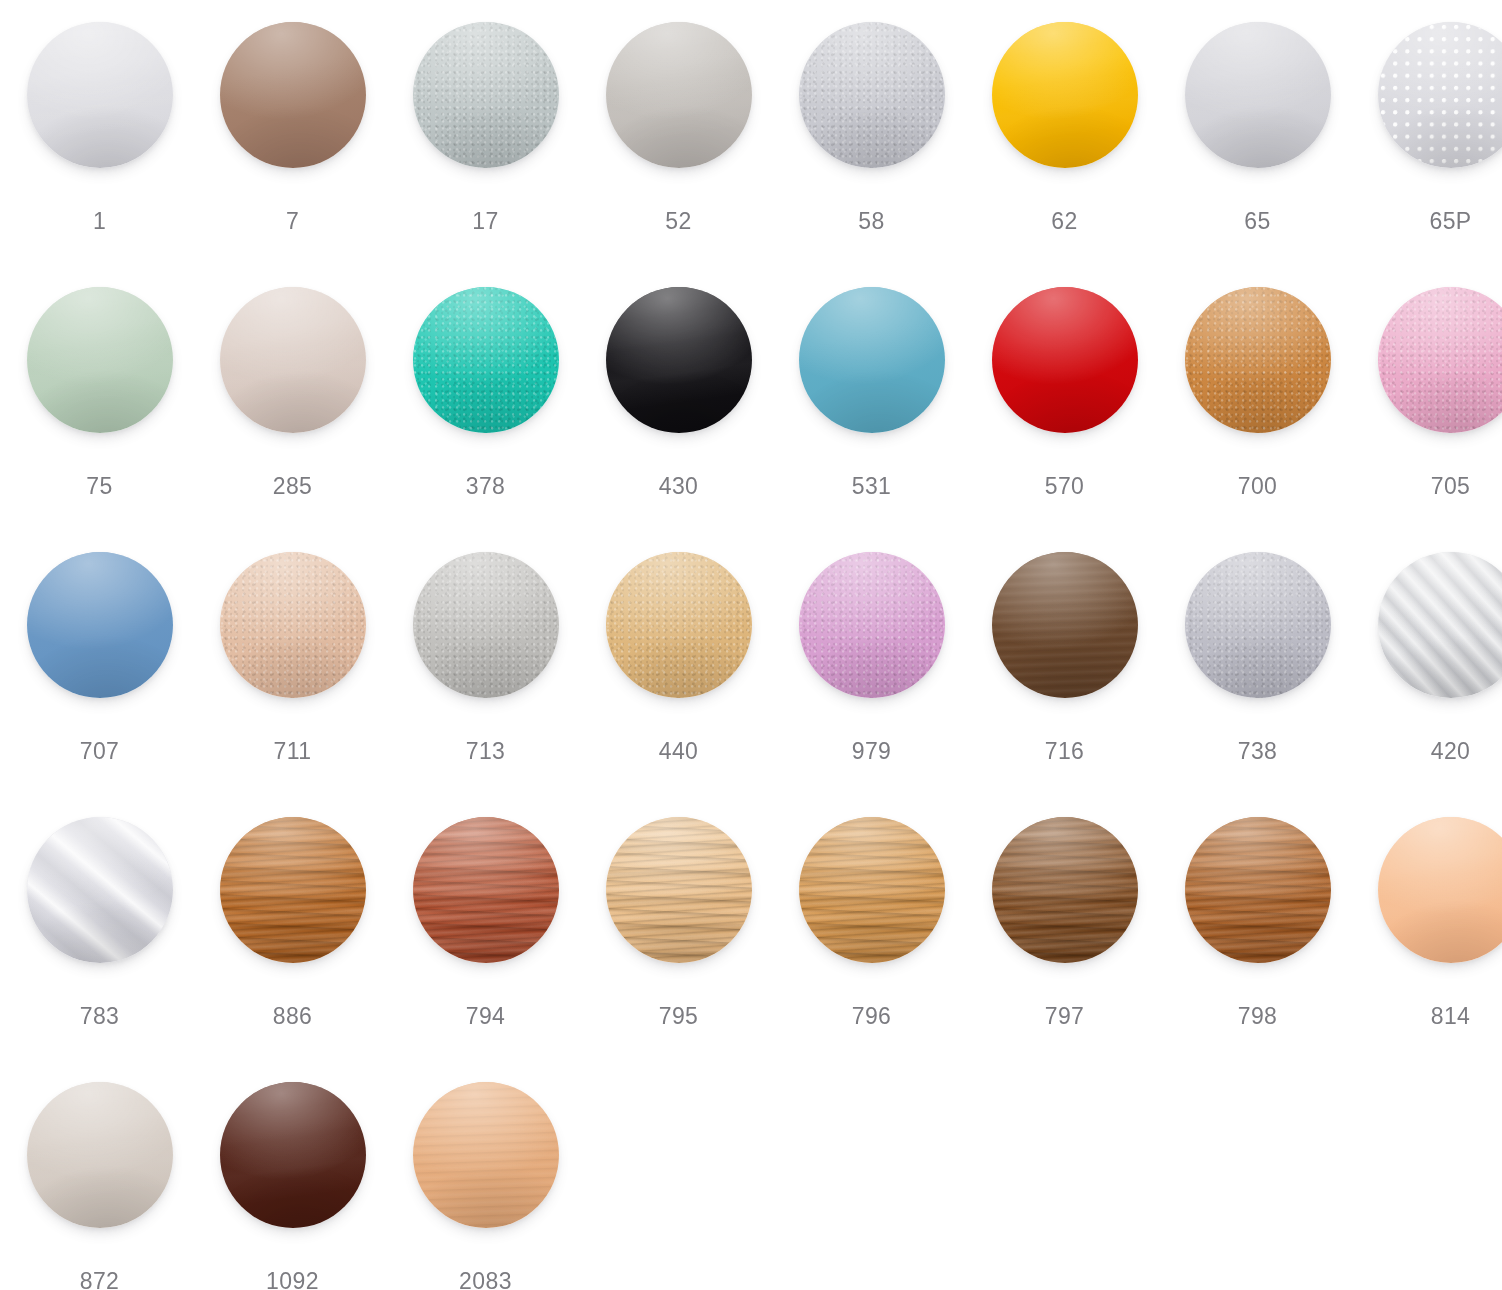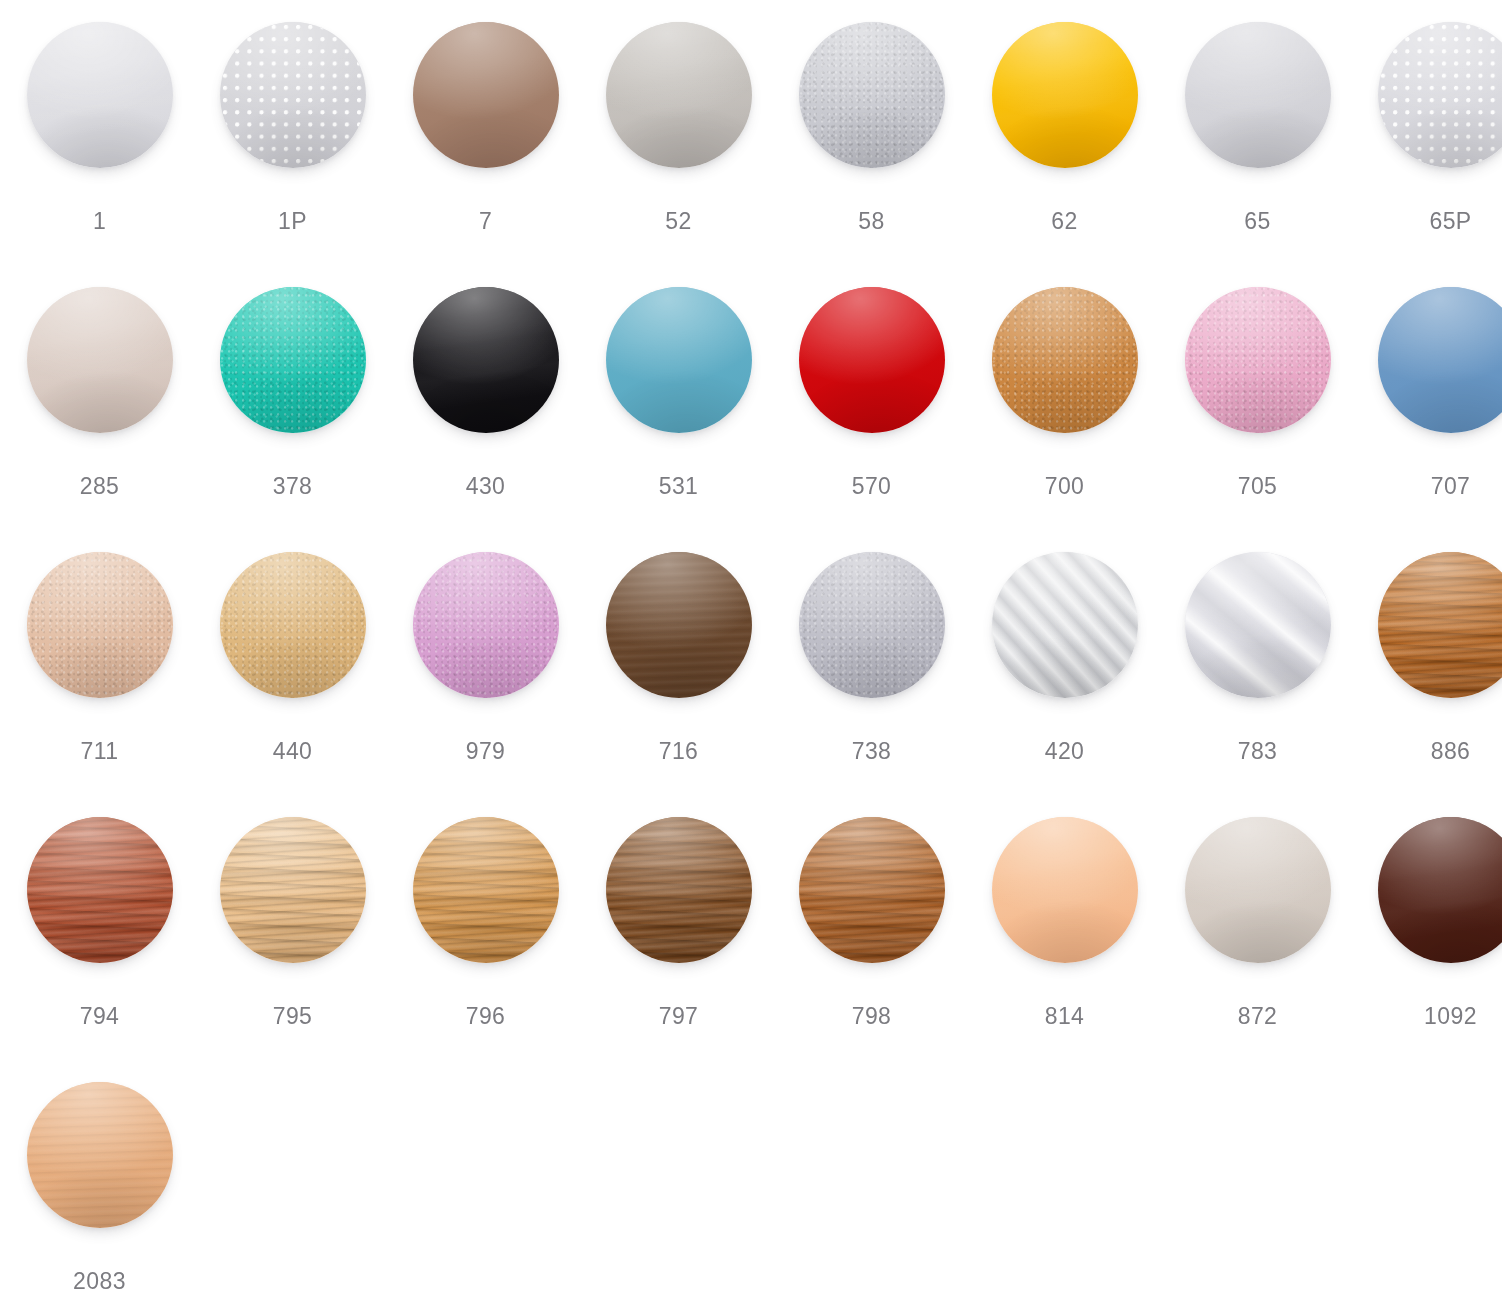--- a/index.html
+++ b/index.html
@@ -178,36 +178,36 @@
     <div class="swatch-cell">
       <div class="swatch-disc-wrap">
         <div class="swatch-disc" style="background: linear-gradient(168deg, rgb(226, 226, 230) 0%, rgb(226, 226, 230) 34%, rgb(210, 210, 216) 100%);">
           <div class="swatch-texture tex-gloss"></div>
         </div>
       </div>
       <div class="swatch-label">1</div>
     </div>
     <div class="swatch-cell">
       <div class="swatch-disc-wrap">
-        <div class="swatch-disc" style="background: linear-gradient(168deg, rgb(214, 214, 218) 0%, rgb(214, 214, 218) 34%, rgb(205, 205, 211) 100%);">
-          <div class="swatch-texture tex-dots"></div>
-        </div>
-      </div>
-      <div class="swatch-label">1P</div>
-    </div>
-    <div class="swatch-cell">
-      <div class="swatch-disc-wrap">
         <div class="swatch-disc" style="background: linear-gradient(168deg, rgb(168, 133, 112) 0%, rgb(168, 133, 112) 34%, rgb(154, 116, 97) 100%);">
           <div class="swatch-texture tex-plain"></div>
         </div>
       </div>
       <div class="swatch-label">7</div>
     </div>
     <div class="swatch-cell">
       <div class="swatch-disc-wrap">
+        <div class="swatch-disc" style="background: linear-gradient(168deg, rgb(195, 203, 203) 0%, rgb(195, 203, 203) 34%, rgb(180, 189, 190) 100%);">
+          <div class="swatch-texture tex-felt"></div>
+        </div>
+      </div>
+      <div class="swatch-label">17</div>
+    </div>
+    <div class="swatch-cell">
+      <div class="swatch-disc-wrap">
         <div class="swatch-disc" style="background: linear-gradient(168deg, rgb(198, 194, 189) 0%, rgb(198, 194, 189) 34%, rgb(182, 177, 173) 100%);">
           <div class="swatch-texture tex-gloss"></div>
         </div>
       </div>
       <div class="swatch-label">52</div>
     </div>
     <div class="swatch-cell">
       <div class="swatch-disc-wrap">
         <div class="swatch-disc" style="background: linear-gradient(168deg, rgb(205, 206, 212) 0%, rgb(205, 206, 212) 34%, rgb(191, 192, 200) 100%);">
           <div class="swatch-texture tex-felt"></div>
@@ -234,20 +234,28 @@
     <div class="swatch-cell">
       <div class="swatch-disc-wrap">
         <div class="swatch-disc" style="background: linear-gradient(168deg, rgb(220, 220, 225) 0%, rgb(220, 220, 225) 34%, rgb(211, 211, 217) 100%);">
           <div class="swatch-texture tex-dots"></div>
         </div>
       </div>
       <div class="swatch-label">65P</div>
     </div>
     <div class="swatch-cell">
       <div class="swatch-disc-wrap">
+        <div class="swatch-disc" style="background: linear-gradient(168deg, rgb(190, 211, 191) 0%, rgb(190, 211, 191) 34%, rgb(174, 198, 176) 100%);">
+          <div class="swatch-texture tex-gloss"></div>
+        </div>
+      </div>
+      <div class="swatch-label">75</div>
+    </div>
+    <div class="swatch-cell">
+      <div class="swatch-disc-wrap">
         <div class="swatch-disc" style="background: linear-gradient(168deg, rgb(222, 208, 200) 0%, rgb(222, 208, 200) 34%, rgb(205, 188, 179) 100%);">
           <div class="swatch-texture tex-gloss"></div>
         </div>
       </div>
       <div class="swatch-label">285</div>
     </div>
     <div class="swatch-cell">
       <div class="swatch-disc-wrap">
         <div class="swatch-disc" style="background: linear-gradient(168deg, rgb(34, 201, 180) 0%, rgb(34, 201, 180) 34%, rgb(22, 187, 167) 100%);">
           <div class="swatch-texture tex-felt"></div>
@@ -306,20 +314,28 @@
     <div class="swatch-cell">
       <div class="swatch-disc-wrap">
         <div class="swatch-disc" style="background: linear-gradient(168deg, rgb(230, 195, 170) 0%, rgb(230, 195, 170) 34%, rgb(219, 178, 151) 100%);">
           <div class="swatch-texture tex-felt"></div>
         </div>
       </div>
       <div class="swatch-label">711</div>
     </div>
     <div class="swatch-cell">
       <div class="swatch-disc-wrap">
+        <div class="swatch-disc" style="background: linear-gradient(168deg, rgb(198, 197, 194) 0%, rgb(198, 197, 194) 34%, rgb(183, 182, 179) 100%);">
+          <div class="swatch-texture tex-felt"></div>
+        </div>
+      </div>
+      <div class="swatch-label">713</div>
+    </div>
+    <div class="swatch-cell">
+      <div class="swatch-disc-wrap">
         <div class="swatch-disc" style="background: linear-gradient(168deg, rgb(226, 188, 131) 0%, rgb(226, 188, 131) 34%, rgb(215, 173, 114) 100%);">
           <div class="swatch-texture tex-felt"></div>
         </div>
       </div>
       <div class="swatch-label">440</div>
     </div>
     <div class="swatch-cell">
       <div class="swatch-disc-wrap">
         <div class="swatch-disc" style="background: linear-gradient(168deg, rgb(219, 165, 212) 0%, rgb(219, 165, 212) 34%, rgb(209, 149, 202) 100%);">
           <div class="swatch-texture tex-felt"></div>

